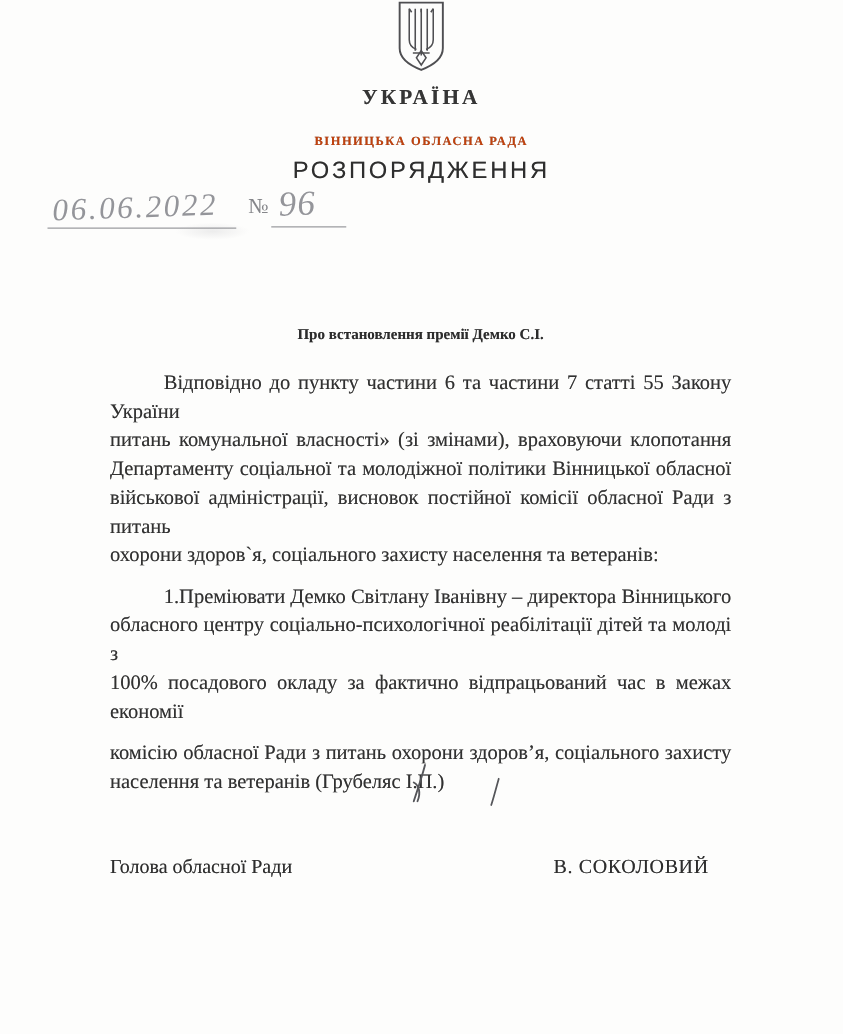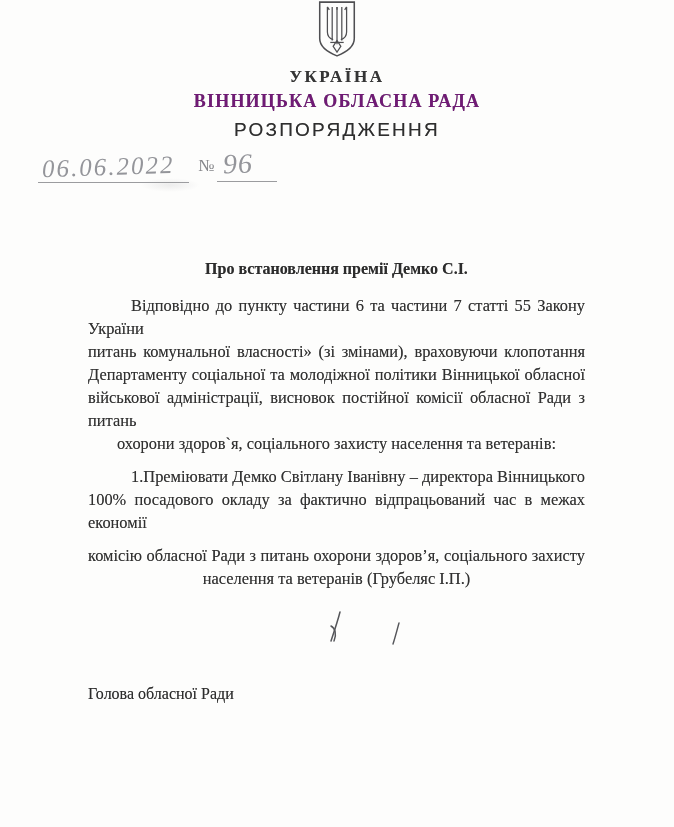--- a/index.html
+++ b/index.html
@@ -25,23 +25,23 @@
     text-align:center;
   }
   .emblem { display:inline-block; }
   .emblem svg { display:block; }
   .country {
     margin-top:5px;
     font-size:17px; font-weight:bold; letter-spacing:2.5px;
     color:#353535;
   }
   .org {
-    margin-top:4px;
-    font-size:18px; font-weight:bold; letter-spacing:1.2px;
-    color:#701a75;
+    margin-top:20px;
+    font-size:10px; font-weight:bold; letter-spacing:1.2px;
+    color:#c2410c;
   }
   .doctype {
     margin-top:7px;
     font-family:"Liberation Sans", sans-serif;
     font-size:19px; font-weight:normal; letter-spacing:2.2px;
     color:#2e2e2e;
   }
 
   
   .date-line {
@@ -66,28 +66,28 @@
     font-style:italic; font-size:28px; letter-spacing:1px;
     border-bottom:1.5px solid #9b9c9f;
     padding:0 24px 1px 6px;
     vertical-align:2px;
   }
 
   
   .doc-title {
     position:absolute; top:260px; left:88px; width:497px;
     text-align:center;
-    font-size:16px; font-weight:bold; color:#2c2c2c;
+    font-size:12px; font-weight:bold; color:#2c2c2c;
   }
   .doc-body {
     position:absolute; top:294px; left:88px; width:497px;
     font-size:16.4px; line-height:23px; color:#313131;
   }
   .para + .para { margin-top:10px; }
-  .line { text-align:center; }
+  .line { text-align:left; }
   .line.just { text-align:justify; text-align-last:justify; }
   .line.first { text-indent:43px; }
 
   
   .pen-mark { position:absolute; text-shadow:none; }
   .pen-mark svg { display:block; }
   .pen-mark-1 { top:611px; left:326px; }
   .pen-mark-2 { top:622px; left:391px; }
 
   
@@ -145,20 +145,21 @@
   <div class="doc-body">
       <div class="para">
         <div class="line first just">Відповідно до пункту частини 6 та частини 7 статті 55 Закону України</div>
         <div class="line just">питань комунальної власності» (зі змінами), враховуючи клопотання</div>
         <div class="line just">Департаменту соціальної та молодіжної політики Вінницької обласної</div>
         <div class="line just">військової адміністрації, висновок постійної комісії обласної Ради з питань</div>
         <div class="line">охорони здоров`я, соціального захисту населення та ветеранів:</div>
       </div>
       <div class="para">
         <div class="line first just">1.Преміювати Демко Світлану Іванівну – директора Вінницького</div>
+        <div class="line just">обласного центру соціально-психологічної реабілітації дітей та молоді з</div>
         <div class="line just">100% посадового окладу за фактично відпрацьований час в межах економії</div>
       </div>
       <div class="para">
         <div class="line just">комісію обласної Ради з питань охорони здоров’я, соціального захисту</div>
         <div class="line">населення та ветеранів (Грубеляс І.П.)</div>
       </div>
     </div>
 
   <span class="pen-mark pen-mark-1">
     <svg width="20" height="32" viewBox="0 0 20 32" fill="none" stroke="#55565a" stroke-width="1.5" stroke-linecap="round">
@@ -167,15 +168,16 @@
     </svg>
   </span>
   <span class="pen-mark pen-mark-2">
     <svg width="10" height="24" viewBox="0 0 10 24" fill="none" stroke="#55565a" stroke-width="1.4" stroke-linecap="round">
       <path d="M8 1 C6 8 4 16 2 22"></path>
     </svg>
   </span>
 
   <div class="signature-row">
     <span class="sig-role">Голова обласної Ради</span>
+    <span class="sig-name">В. СОКОЛОВИЙ</span>
   </div>
 
 </div>
 
 </body></html>

